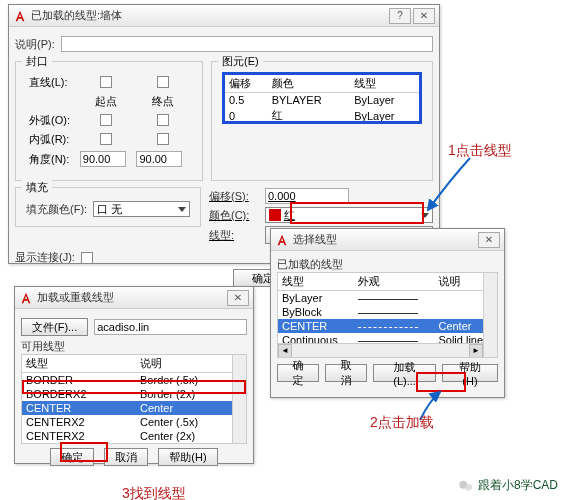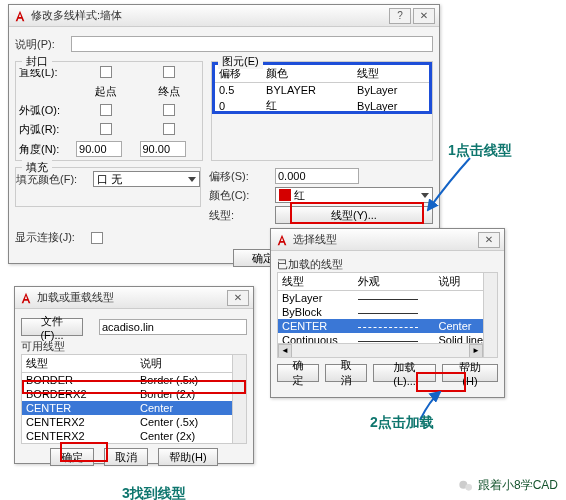--- a/index.html
+++ b/index.html
@@ -5,54 +5,54 @@
   * { box-sizing: border-box; font-family: "Microsoft YaHei", sans-serif; }
   body { margin:0; width:566px; height:500px; background:#fff; position:relative; font-size:11px; }
   .dlg { position:absolute; background:#f4f4f4; border:1px solid #888; box-shadow:1px 1px 3px rgba(0,0,0,.2); }
   .titlebar { height:22px; background:linear-gradient(#fefefe,#e6e6e6); border-bottom:1px solid #ccc; display:flex; align-items:center; padding:0 4px; }
   .titlebar .icon { width:14px; height:14px; margin-right:4px; }
   .red-a { fill:#c00; }
   .titlebar .title { flex:1; font-size:11px; color:#333; }
   .winbtns { display:flex; gap:2px; }
   .winbtn { width:22px; height:16px; border:1px solid #aaa; background:#f2f2f2; display:flex; align-items:center; justify-content:center; font-size:10px; color:#555; }
   .body { padding:6px; }
-  .row { display:flex; align-items:center; margin:3px 0; gap:16px; }
+  .row { display:flex; align-items:center; margin:3px 0; gap:6px; }
   .lab { color:#333; font-size:11px; }
   .inp { border:1px solid #aaa; background:#fff; height:16px; padding:0 2px; font-size:11px; }
-  .group { border:1px solid #ccc; padding:0; margin-top:6px; position:relative; }
+  .group { border:1px solid #ccc; padding:10px; margin-top:6px; position:relative; }
   .group>.gtitle { position:absolute; top:-8px; left:6px; background:#f4f4f4; padding:0 4px; font-size:11px; }
   .chk { width:12px; height:12px; border:1px solid #888; background:#fff; display:inline-block; }
   .btn { border:1px solid #888; background:linear-gradient(#fdfdfd,#e3e3e3); height:18px; padding:0 10px; font-size:11px; display:inline-flex; align-items:center; justify-content:center; }
   .tbl { width:100%; border-collapse:collapse; background:#fff; font-size:11px; }
   .tbl th,.tbl td { text-align:left; padding:1px 4px; border:none; white-space:nowrap; }
   .tbl th { font-weight:normal; border-bottom:1px solid #ccc; }
   .sel-row td { background:#3a77d6; color:#fff; }
   .ddl { border:1px solid #888; background:#fff; height:16px; display:flex; align-items:center; padding:0 3px; gap:3px; }
   .carat { width:0; height:0; border-left:4px solid transparent; border-right:4px solid transparent; border-top:5px solid #444; margin-left:auto; }
   .hl-red { position:absolute; border:2px solid #d00; pointer-events:none; }
-  .anno { position:absolute; color:#0f766e; font-size:14px; font-weight:bold; }
+  .anno { position:absolute; color:#b91c1c; font-size:14px; font-weight:normal; }
   .footer-src { position:absolute; right:8px; bottom:6px; display:flex; align-items:center; gap:4px; color:#14532d; font-size:12px; }
   .wechat { width:16px; height:16px; }
   .scroller { height:56px; overflow:hidden; border:1px solid #ccc; background:#fff; position:relative; }
   .vscroll { position:absolute; right:0; top:0; bottom:0; width:14px; background:#eee; border-left:1px solid #ccc; }
   .hscroll { position:absolute; left:0; right:14px; bottom:0; height:14px; background:#eee; border-top:1px solid #ccc; display:flex; align-items:center; }
   .arrowbtn { width:14px; height:14px; background:#ddd; border:1px solid #bbb; display:flex; align-items:center; justify-content:center; font-size:8px; }
   .colorchip { width:12px; height:12px; display:inline-block; }
   .dashline { display:inline-block; width:60px; border-top:1px dashed #333; vertical-align:middle; }
   .solidline { display:inline-block; width:60px; border-top:1px solid #333; vertical-align:middle; }
 </style>
 </head>
 <body>
 
 <div class="dlg" style="left:8px; top:4px; width:432px; height:260px;">
   <div class="titlebar">
     <svg class="icon" viewBox="0 0 16 16">
         <path class="red-a" d="M3 14 L8 2 L13 14 L11 14 L10 11 L6 11 L5 14 Z M6.7 9 L9.3 9 L8 5.5 Z"></path>
       </svg>
-    <span class="title">修改多线样式:墙体</span>
+    <span class="title">已加载的线型:墙体</span>
     <div class="winbtns">
       <div class="winbtn">?</div>
       <div class="winbtn">✕</div>
     </div>
   </div>
   <div class="body">
     <div class="row">
       <span class="lab">说明(P):</span>
       <input class="inp" style="flex: 1 1 0%;">
     </div>
@@ -128,21 +128,21 @@
         <span class="gtitle">填充</span>
         <div class="row">
           <span class="lab">填充颜色(F):</span>
           <div class="ddl" style="flex:1">
             <span>口 无</span>
             <span class="carat"></span>
           </div>
         </div>
       </div>
 
-      <div style="flex:1;padding-top:4px;">
+      <div style="flex:1;padding-top:4px;text-decoration:underline;">
         <div class="row">
           <span class="lab" style="width:50px">偏移(S):</span>
           <input class="inp" style="width: 84px;" value="0.000">
         </div>
         <div class="row">
           <span class="lab" style="width:50px">颜色(C):</span>
           <div class="ddl" style="flex:1">
             <span class="colorchip" style="background:#d40000"></span>
             <span>红</span>
             <span class="carat"></span>

